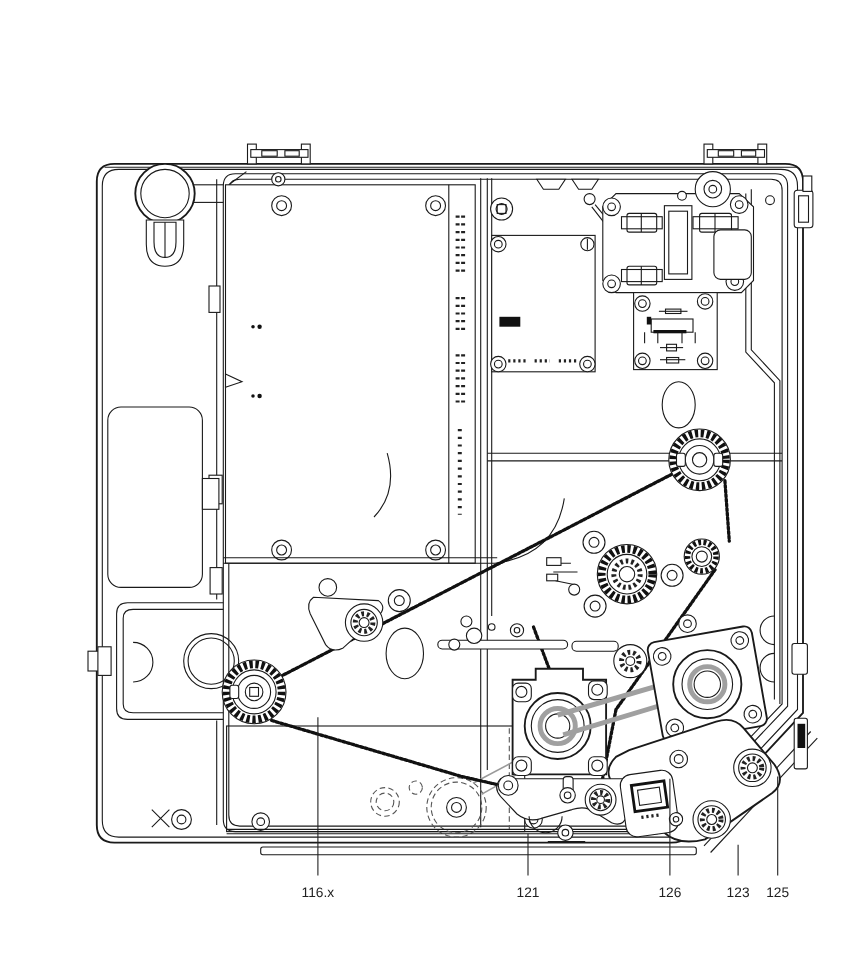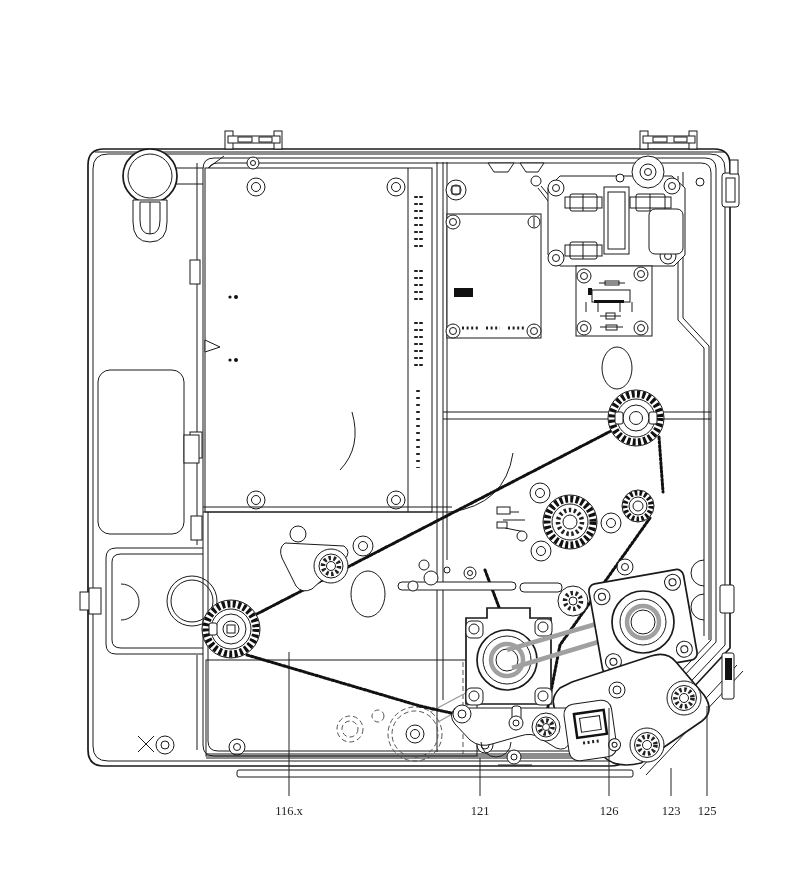--- a/index.html
+++ b/index.html
@@ -1,17 +1,17 @@
 <!DOCTYPE html>
 <html><head>
 <meta charset="utf-8">
 <style>
   html,body{margin:0;padding:0;background:#fff;}
   #stage{position:relative;width:788px;height:870px;background:#fff;overflow:hidden;
-         font-family:Liberation Serif, serif;}
+         font-family:Liberation Sans, sans-serif;}
   svg{position:absolute;left:0;top:0;}
   .ln{stroke:#1a1a1a;fill:none;stroke-width:1;}
   .ln2{stroke:#1a1a1a;fill:none;stroke-width:1.7;}
   .fw{stroke:#1a1a1a;fill:#ffffff;stroke-width:1;}
   .fw2{stroke:#1a1a1a;fill:#ffffff;stroke-width:1.7;}
   .teeth{fill:none;stroke:#111;stroke-width:7;stroke-dasharray:3 2.4;}
   .teeth-s{fill:none;stroke:#111;stroke-width:5;stroke-dasharray:2.6 2.2;}
   .balls{fill:none;stroke:#222;stroke-width:4.5;stroke-dasharray:2.4 2.6;}
   .belt{fill:none;stroke:#111;stroke-width:3;stroke-dasharray:2.2 2;stroke-linecap:round;}
   .gray{stroke:#a0a0a0;fill:none;stroke-width:4.5;}

